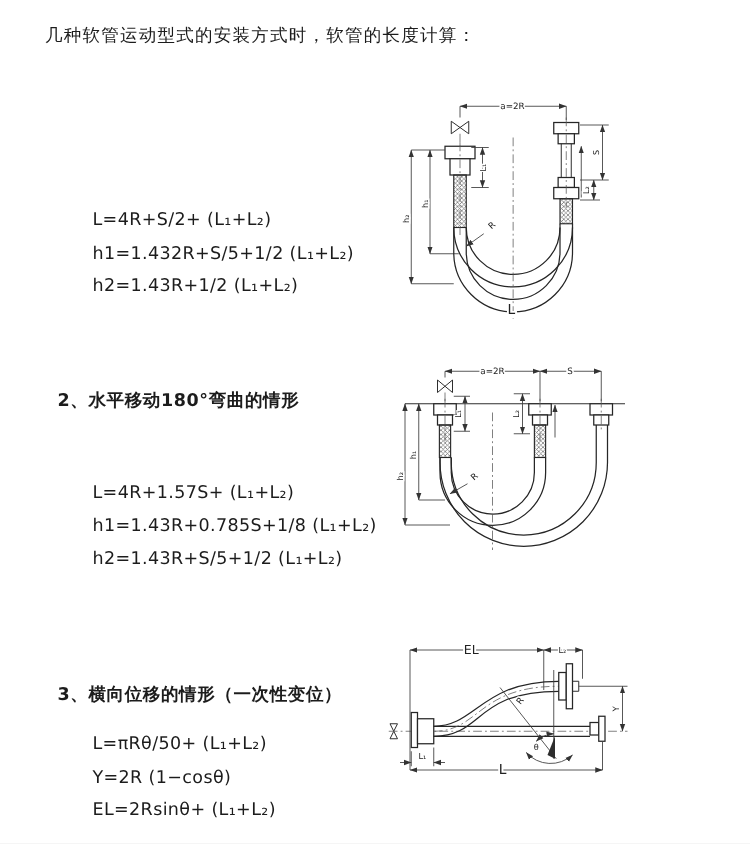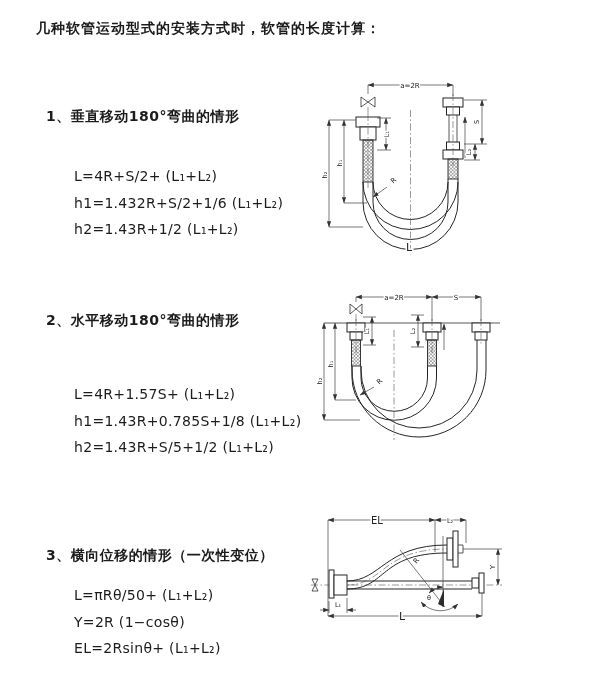--- a/index.html
+++ b/index.html
@@ -1,18 +1,18 @@
 <!DOCTYPE html>
 <html><head>
 <meta charset="utf-8">
 <style>
   html,body{margin:0;padding:0;background:#e8e8e8;}
   .page{position:relative;width:600px;height:675px;background:#ffffff;overflow:hidden;
         font-family:"DejaVu Sans","Liberation Sans",sans-serif;color:#1c1c1c;}
-  .title{position:absolute;left:36px;top:20px;font-size:14px;font-weight:bold;letter-spacing:1px;text-align:center;}
+  .title{position:absolute;left:36px;top:20px;font-size:14px;font-weight:normal;letter-spacing:1px;text-align:center;}
   .sec-heading{position:absolute;font-size:14px;font-weight:bold;letter-spacing:0.5px;}
   .formulas{position:absolute;font-size:14px;margin-top:32px;}
   .fline{height:26.5px;line-height:26.5px;letter-spacing:0.3px;}
   .diag{position:absolute;}
   svg text{font-family:"DejaVu Sans","Liberation Sans",sans-serif;fill:#222;}
   .dt{font-size:7px;paint-order:stroke;stroke:#fff;stroke-width:2.5px;}
   .dt2{font-size:6.5px;paint-order:stroke;stroke:#fff;stroke-width:2.2px;}
   .big{font-size:11px;paint-order:stroke;stroke:#fff;stroke-width:3px;}
   .ol{stroke:#262626;stroke-width:1;fill:none;}
   .olt{stroke:#2e2e2e;stroke-width:0.8;fill:none;}
@@ -32,24 +32,23 @@
     <pattern id="hx" patternUnits="userSpaceOnUse" width="3.4" height="3.4">
       <path d="M0,0 L3.4,3.4 M3.4,0 L0,3.4" stroke="#6a6a6a" stroke-width="0.55" fill="none"></path>
     </pattern>
   </defs>
 </svg>
 
 <div class="page">
 
   <div class="title">几种软管运动型式的安装方式时，软管的长度计算：</div>
 
-  <div class="sec-heading" style="left:46px;top:108px;">1、垂直移动180°弯曲的情形</div>
   <div class="formulas" style="left:74px;top:131px;">
     <div class="fline">L=4R+S/2+ (L₁+L₂)</div>
-    <div class="fline">h1=1.432R+S/2+1/6 (L₁+L₂)</div>
+    <div class="fline">h1=1.432R+S/5+1/2 (L₁+L₂)</div>
     <div class="fline">h2=1.43R+1/2 (L₁+L₂)</div>
   </div>
 
   <div class="sec-heading" style="left:46px;top:312px;">2、水平移动180°弯曲的情形</div>
   <div class="formulas" style="left:74px;top:349px;">
     <div class="fline">L=4R+1.57S+ (L₁+L₂)</div>
     <div class="fline">h1=1.43R+0.785S+1/8 (L₁+L₂)</div>
     <div class="fline">h2=1.43R+S/5+1/2 (L₁+L₂)</div>
   </div>
 

